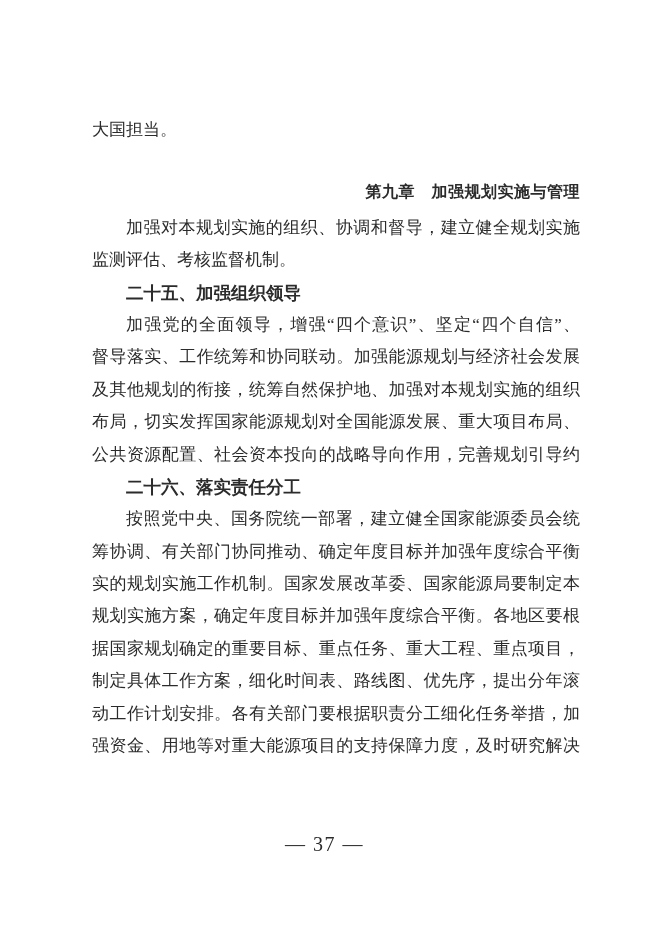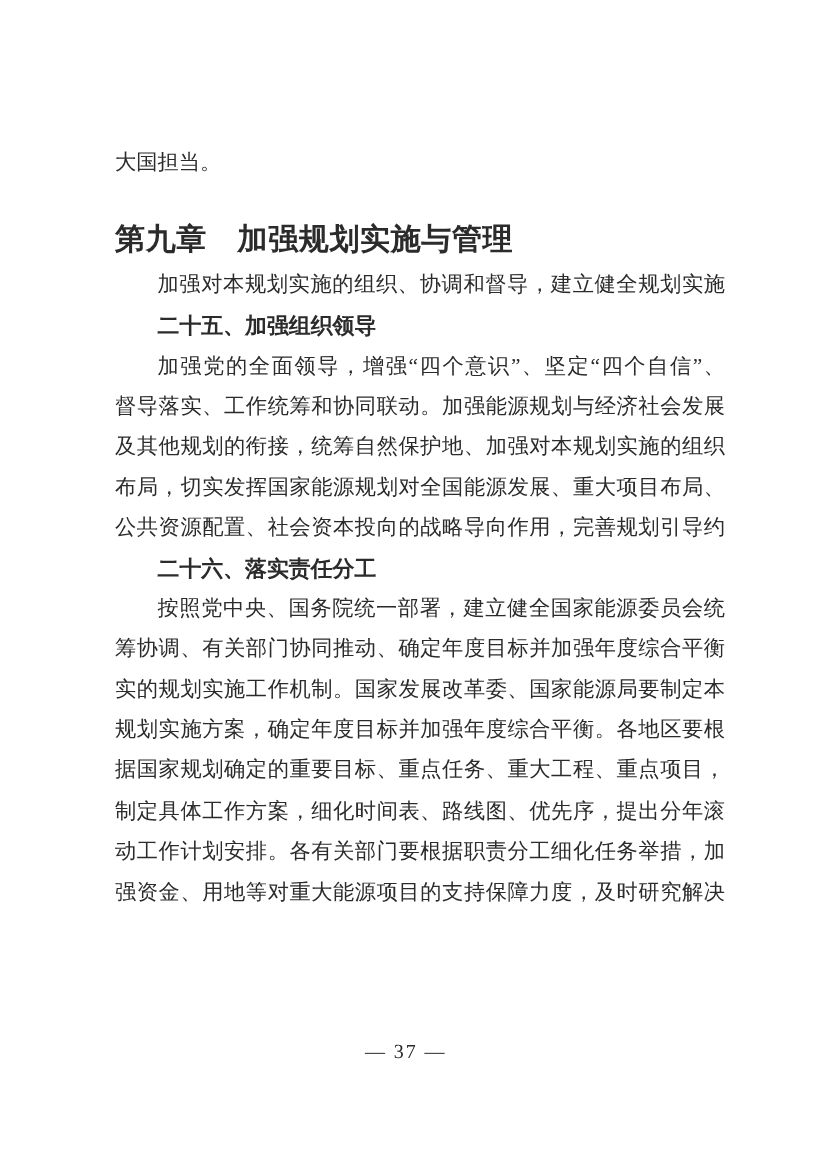--- a/index.html
+++ b/index.html
@@ -38,45 +38,46 @@
   .heading {
     padding-left: 34px;
     font-family: "Liberation Sans", "DejaVu Sans", sans-serif;
     font-weight: 700;
     font-size: 17.5px;
   }
   .chapter {
     margin-top: 30px;
     margin-bottom: 3px;
     padding-left: 0;
-    text-align: left;
+    text-align: right;
     font-weight: 700;
-    font-size: 24px;
+    font-size: 16px;
     letter-spacing: 0.5px;
     height: 32.4px;
   }
   .pagenum {
     position: absolute;
     left: 0;
     top: 833px;
     width: 100%;
     text-align: center;
-    font-size: 16px;
+    font-size: 20px;
     letter-spacing: 1.5px;
     color: #2b2b2b;
   }
 </style>
 </head>
 <body>
 
 <div class="page">
   <div class="body-block">
       <div class="ln plain">大国担当。</div>
       <div class="ln chapter">第九章　加强规划实施与管理</div>
       <div class="ln pfirst just">加强对本规划实施的组织、协调和督导，建立健全规划实施</div>
+      <div class="ln plain">监测评估、考核监督机制。</div>
       <div class="ln heading">二十五、加强组织领导</div>
       <div class="ln pfirst just">加强党的全面领导，增强“四个意识”、坚定“四个自信”、</div>
       <div class="ln just">督导落实、工作统筹和协同联动。加强能源规划与经济社会发展</div>
       <div class="ln just">及其他规划的衔接，统筹自然保护地、加强对本规划实施的组织</div>
       <div class="ln just">布局，切实发挥国家能源规划对全国能源发展、重大项目布局、</div>
       <div class="ln just">公共资源配置、社会资本投向的战略导向作用，完善规划引导约</div>
       <div class="ln heading">二十六、落实责任分工</div>
       <div class="ln pfirst just">按照党中央、国务院统一部署，建立健全国家能源委员会统</div>
       <div class="ln just">筹协调、有关部门协同推动、确定年度目标并加强年度综合平衡</div>
       <div class="ln just">实的规划实施工作机制。国家发展改革委、国家能源局要制定本</div>

